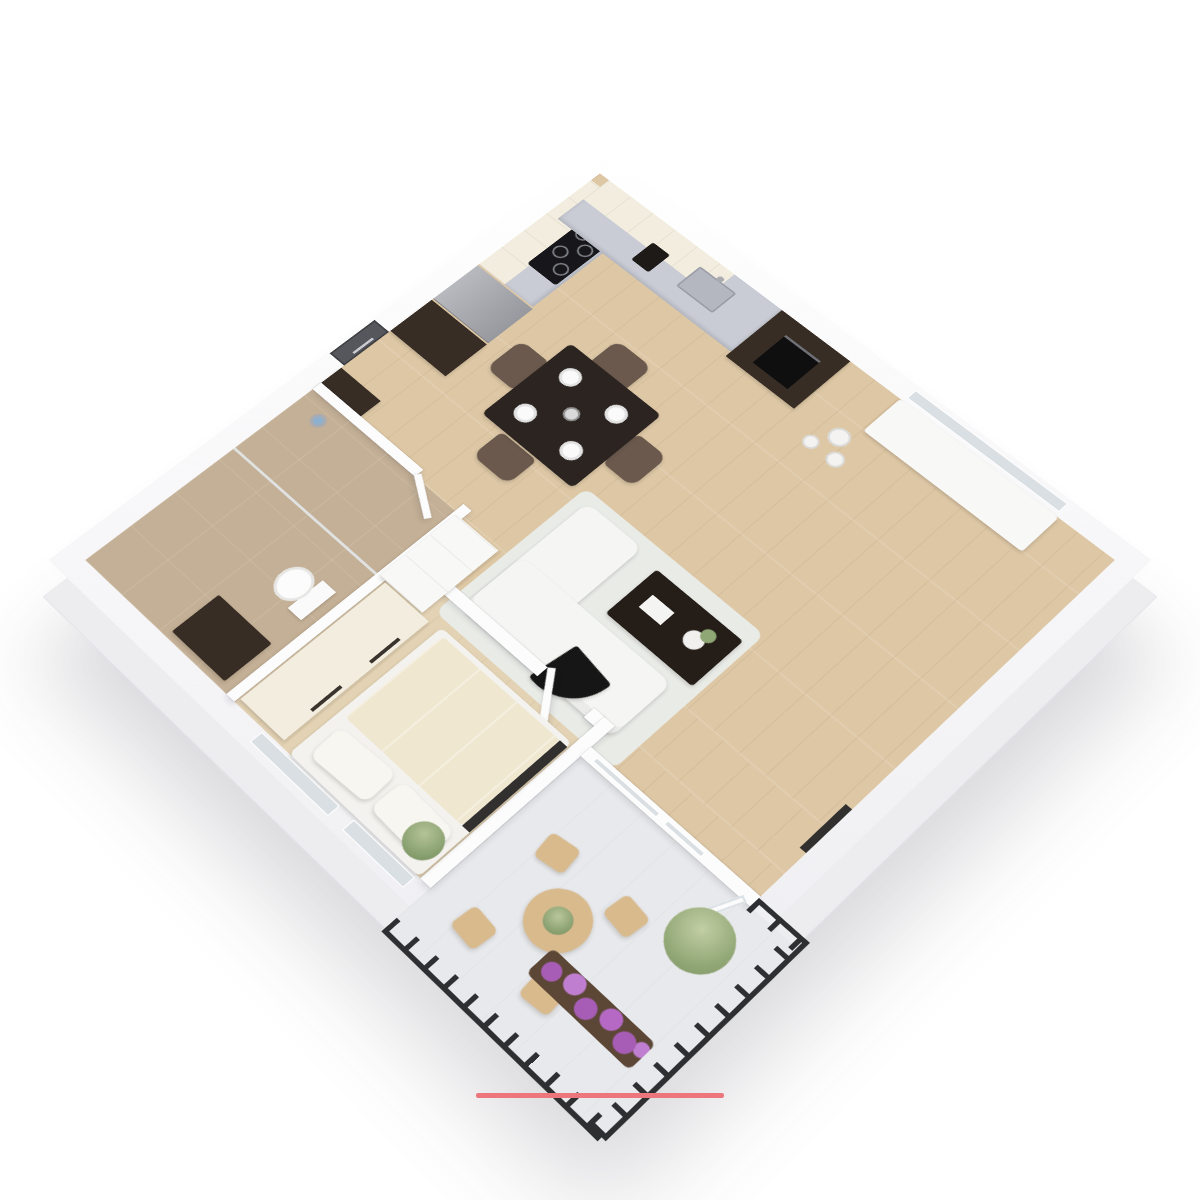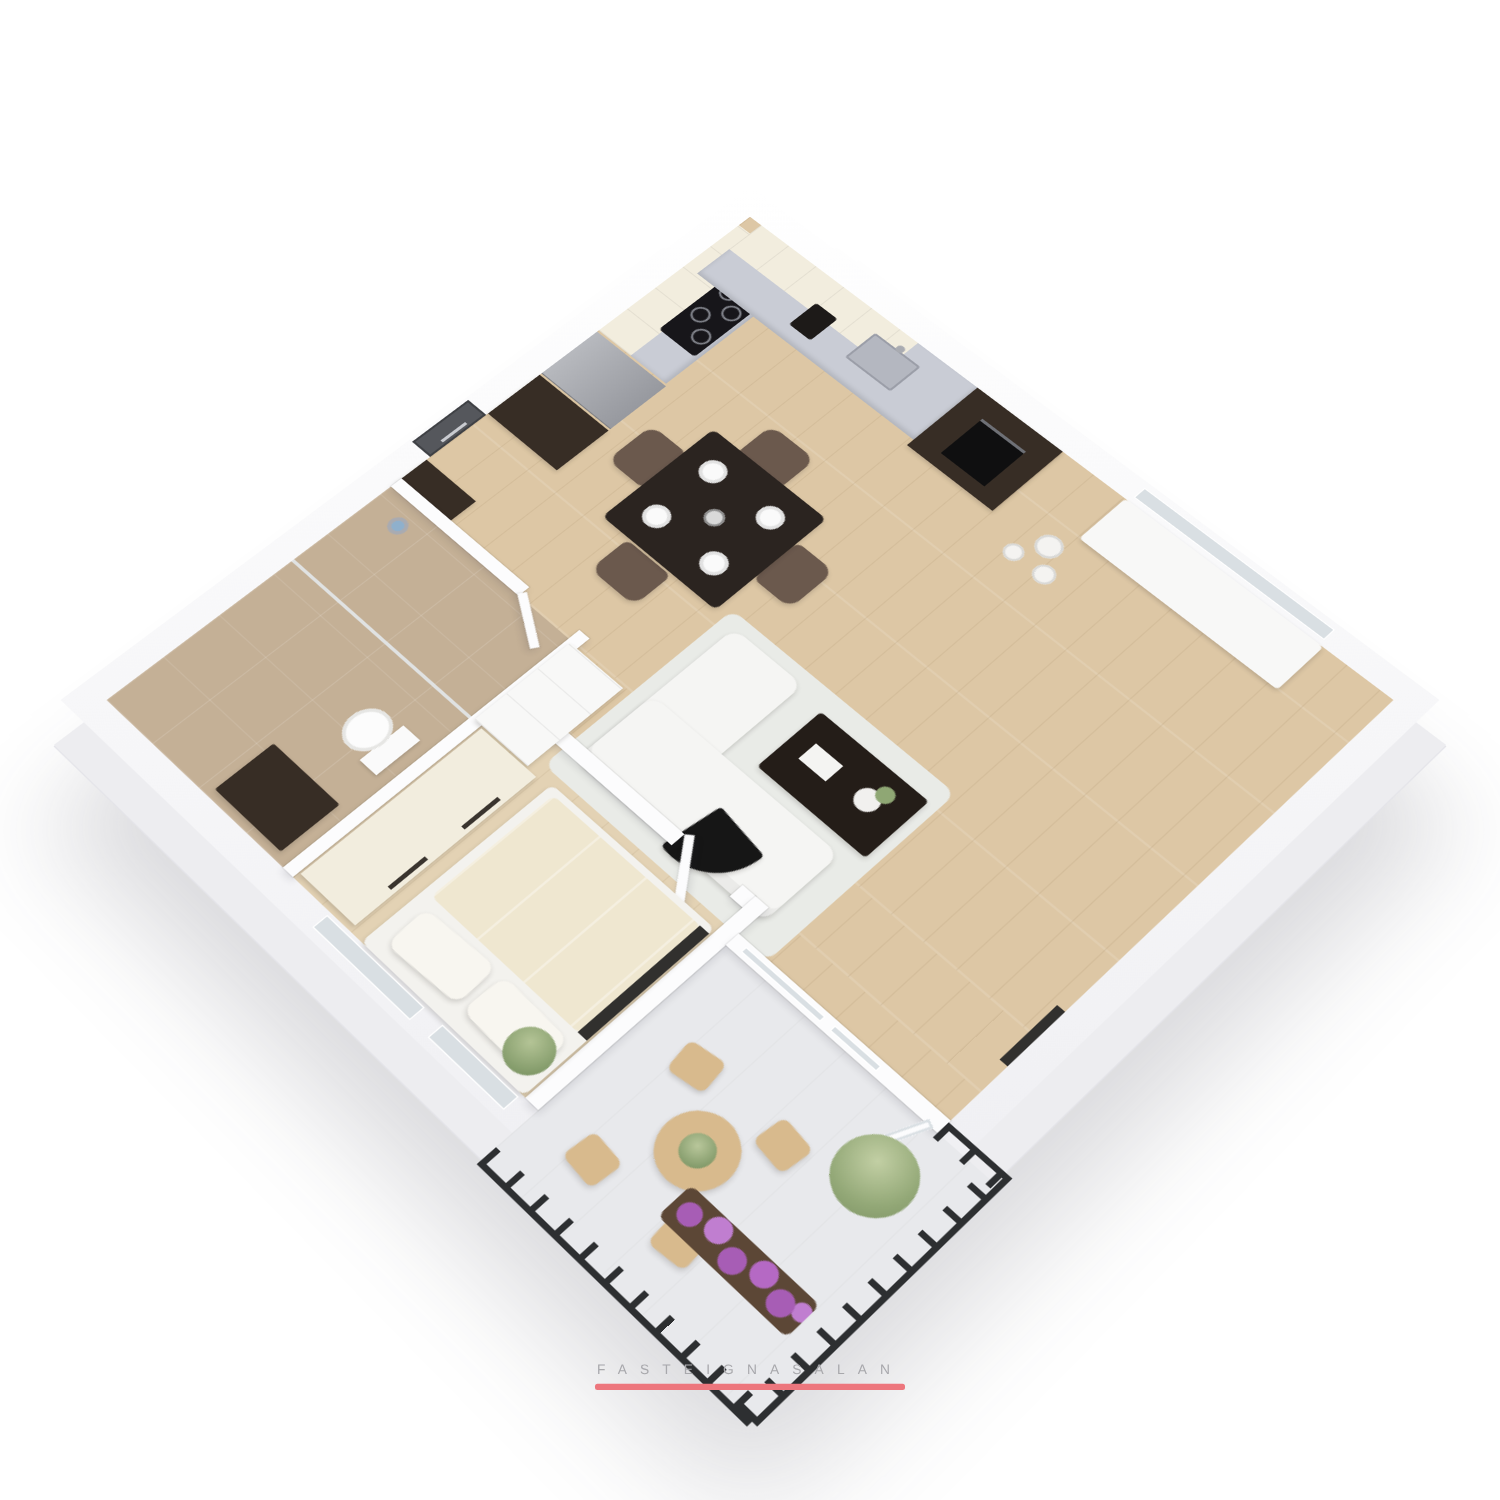--- a/index.html
+++ b/index.html
@@ -166,15 +166,14 @@
       radial-gradient(circle at 30% 32%, #c07ed0 0 10px, transparent 11px),
       radial-gradient(circle at 48% 60%, var(--flowers) 0 10px, transparent 11px),
       radial-gradient(circle at 66% 34%, #b569c4 0 10px, transparent 11px),
       radial-gradient(circle at 84% 55%, var(--flowers) 0 10px, transparent 11px),
       radial-gradient(circle at 96% 38%, #c07ed0 0 7px, transparent 8px),
       linear-gradient(#5c4736,#5c4736);border-radius:6px;"></div>
   </div>
 </div>
 
 <div class="logo">
-  <div class="tagline">FASTEIGNASALAN</div>
   <div class="underline"></div>
 </div>
 
 </body></html>

